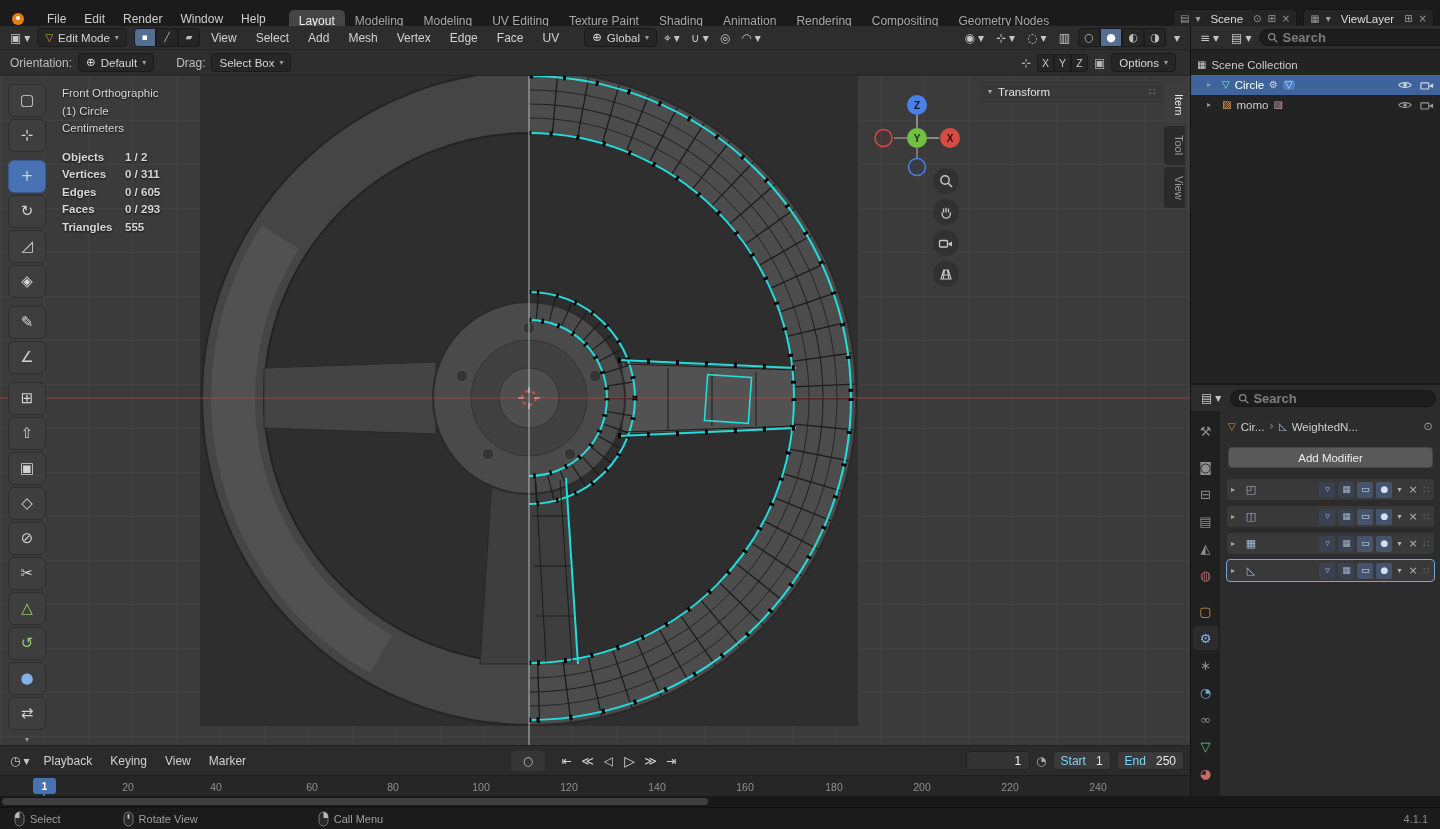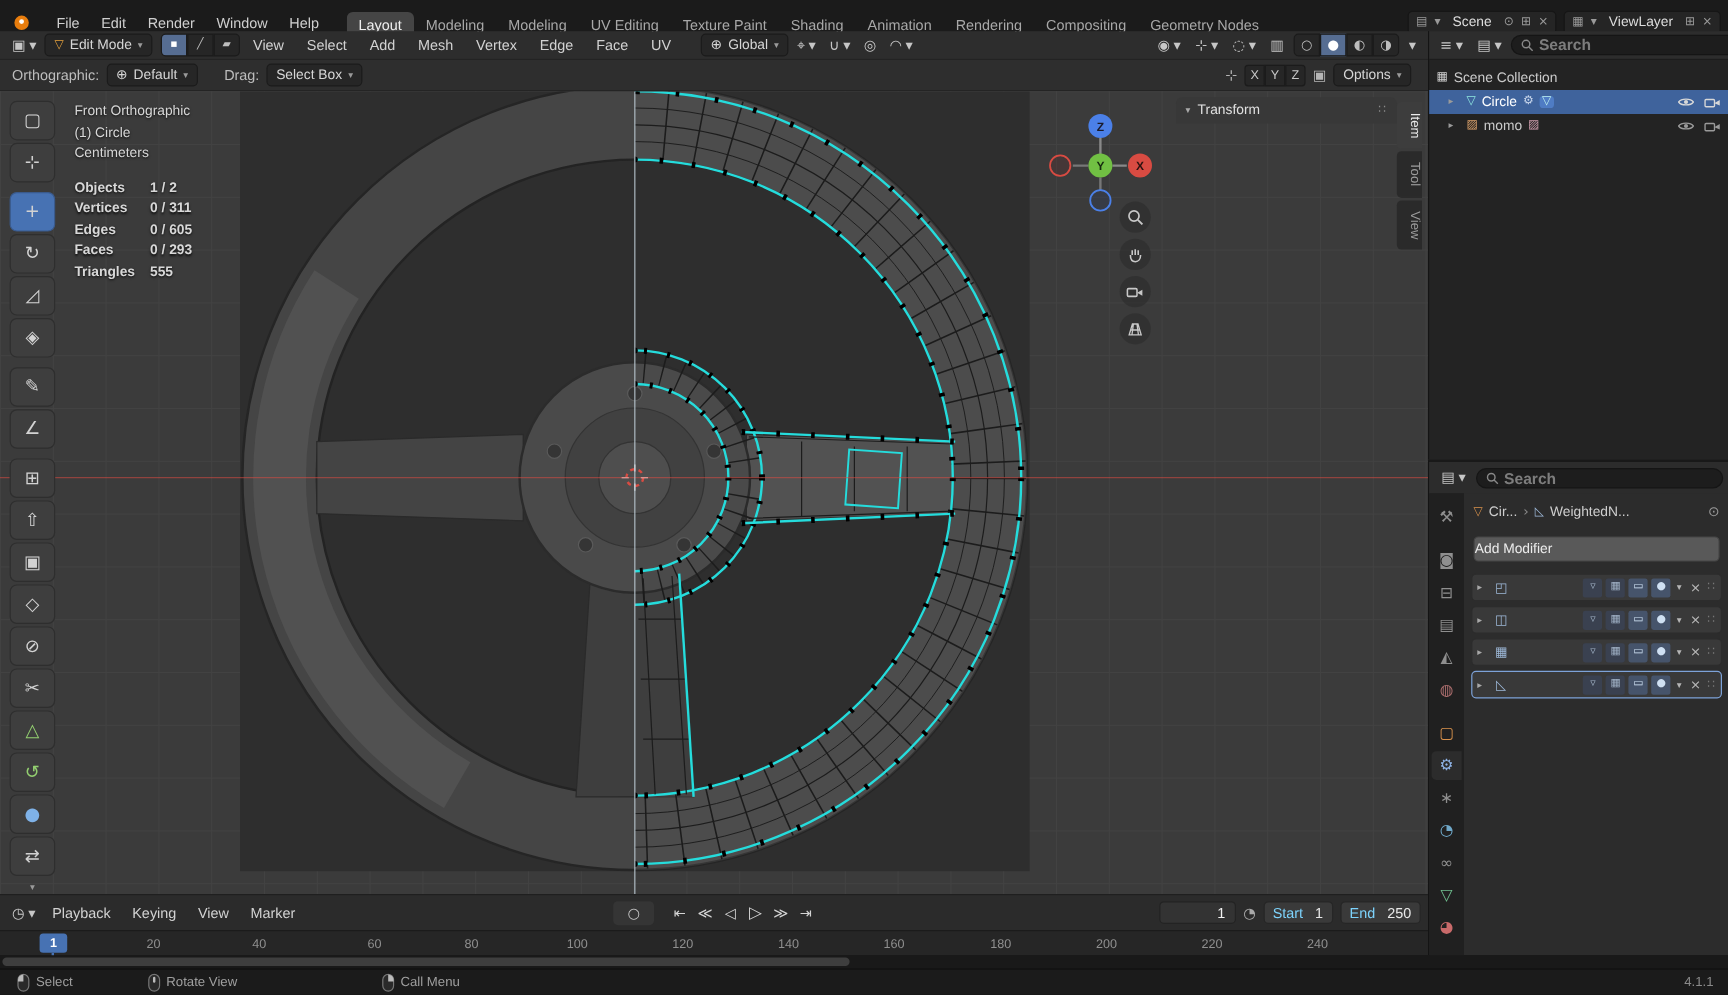--- a/index.html
+++ b/index.html
@@ -121,21 +121,21 @@
   .props-head { height:26px; display:flex; align-items:center; gap:5px; padding:0 6px; background:#2c2c2c; }
   .prail { position:absolute; left:0; top:26px; width:29px; height:387px; background:#202020; display:flex;
     flex-direction:column; align-items:center; padding-top:8px; gap:3px; }
   .ptab { width:25px; height:24px; display:flex; align-items:center; justify-content:center;
     font-size:13px; color:#8f8f8f; border-radius:4px 0 0 4px; }
   .ptab.gap { margin-top:9px; }
   .ptab.active { background:#2c2c2c; color:#8fb4e8; }
   .pcontent { position:absolute; left:29px; top:26px; width:221px; height:387px; padding:4px 6px; }
   .bcrumb { height:24px; display:flex; align-items:center; gap:5px; color:#cfcfcf; font-size:11.5px; padding:0 2px; }
   .addmod { margin:8px 2px 0 2px; height:21px; background:#595959; border:1px solid #474747; border-radius:4px;
-    display:flex; align-items:center; justify-content:flex-start; color:#ececec; font-size:11.5px; }
+    display:flex; align-items:center; justify-content:center; color:#ececec; font-size:11.5px; }
   .mod-list { margin-top:10px; display:flex; flex-direction:column; gap:4px; }
   .mod-row { height:23px; background:#393939; border:1px solid #2c2c2c; border-radius:4px;
     display:flex; align-items:center; gap:3px; padding:0 4px; }
   .mod-row.active { border-color:#7da2d8; }
   .mr-exp { font-size:8px; color:#a8a8a8; width:10px; }
   .mr-type { font-size:11px; color:#9db8d8; width:14px; text-align:center; }
   .mr-space { flex:1; }
   .mr-tgl { width:16px; height:16px; background:#46546b; border-radius:2px; color:#cfe0f2; font-size:9px;
     display:flex; align-items:center; justify-content:center; }
   .mr-tgl.off { background:#3a4150; color:#9fb0c4; }
@@ -299,21 +299,21 @@
           </span>
         <span class="selbtn">
             <span class="icon">◑</span>
           </span>
       </div>
       <span class="icon dd hicon">▾</span>
     </div>
   </div>
 
   <div class="tsettings">
-    <span class="tlabel">Orthographic:</span>
+    <span class="tlabel">Orientation:</span>
     <span class="pill">
       <span class="icon">⊕</span>
       <span>Default</span>
       <span class="icon dd">▾</span>
     </span>
     <span class="tlabel" style="margin-left:16px">Drag:</span>
     <span class="pill">
       <span>Select Box</span>
       <span class="icon dd">▾</span>
     </span>

